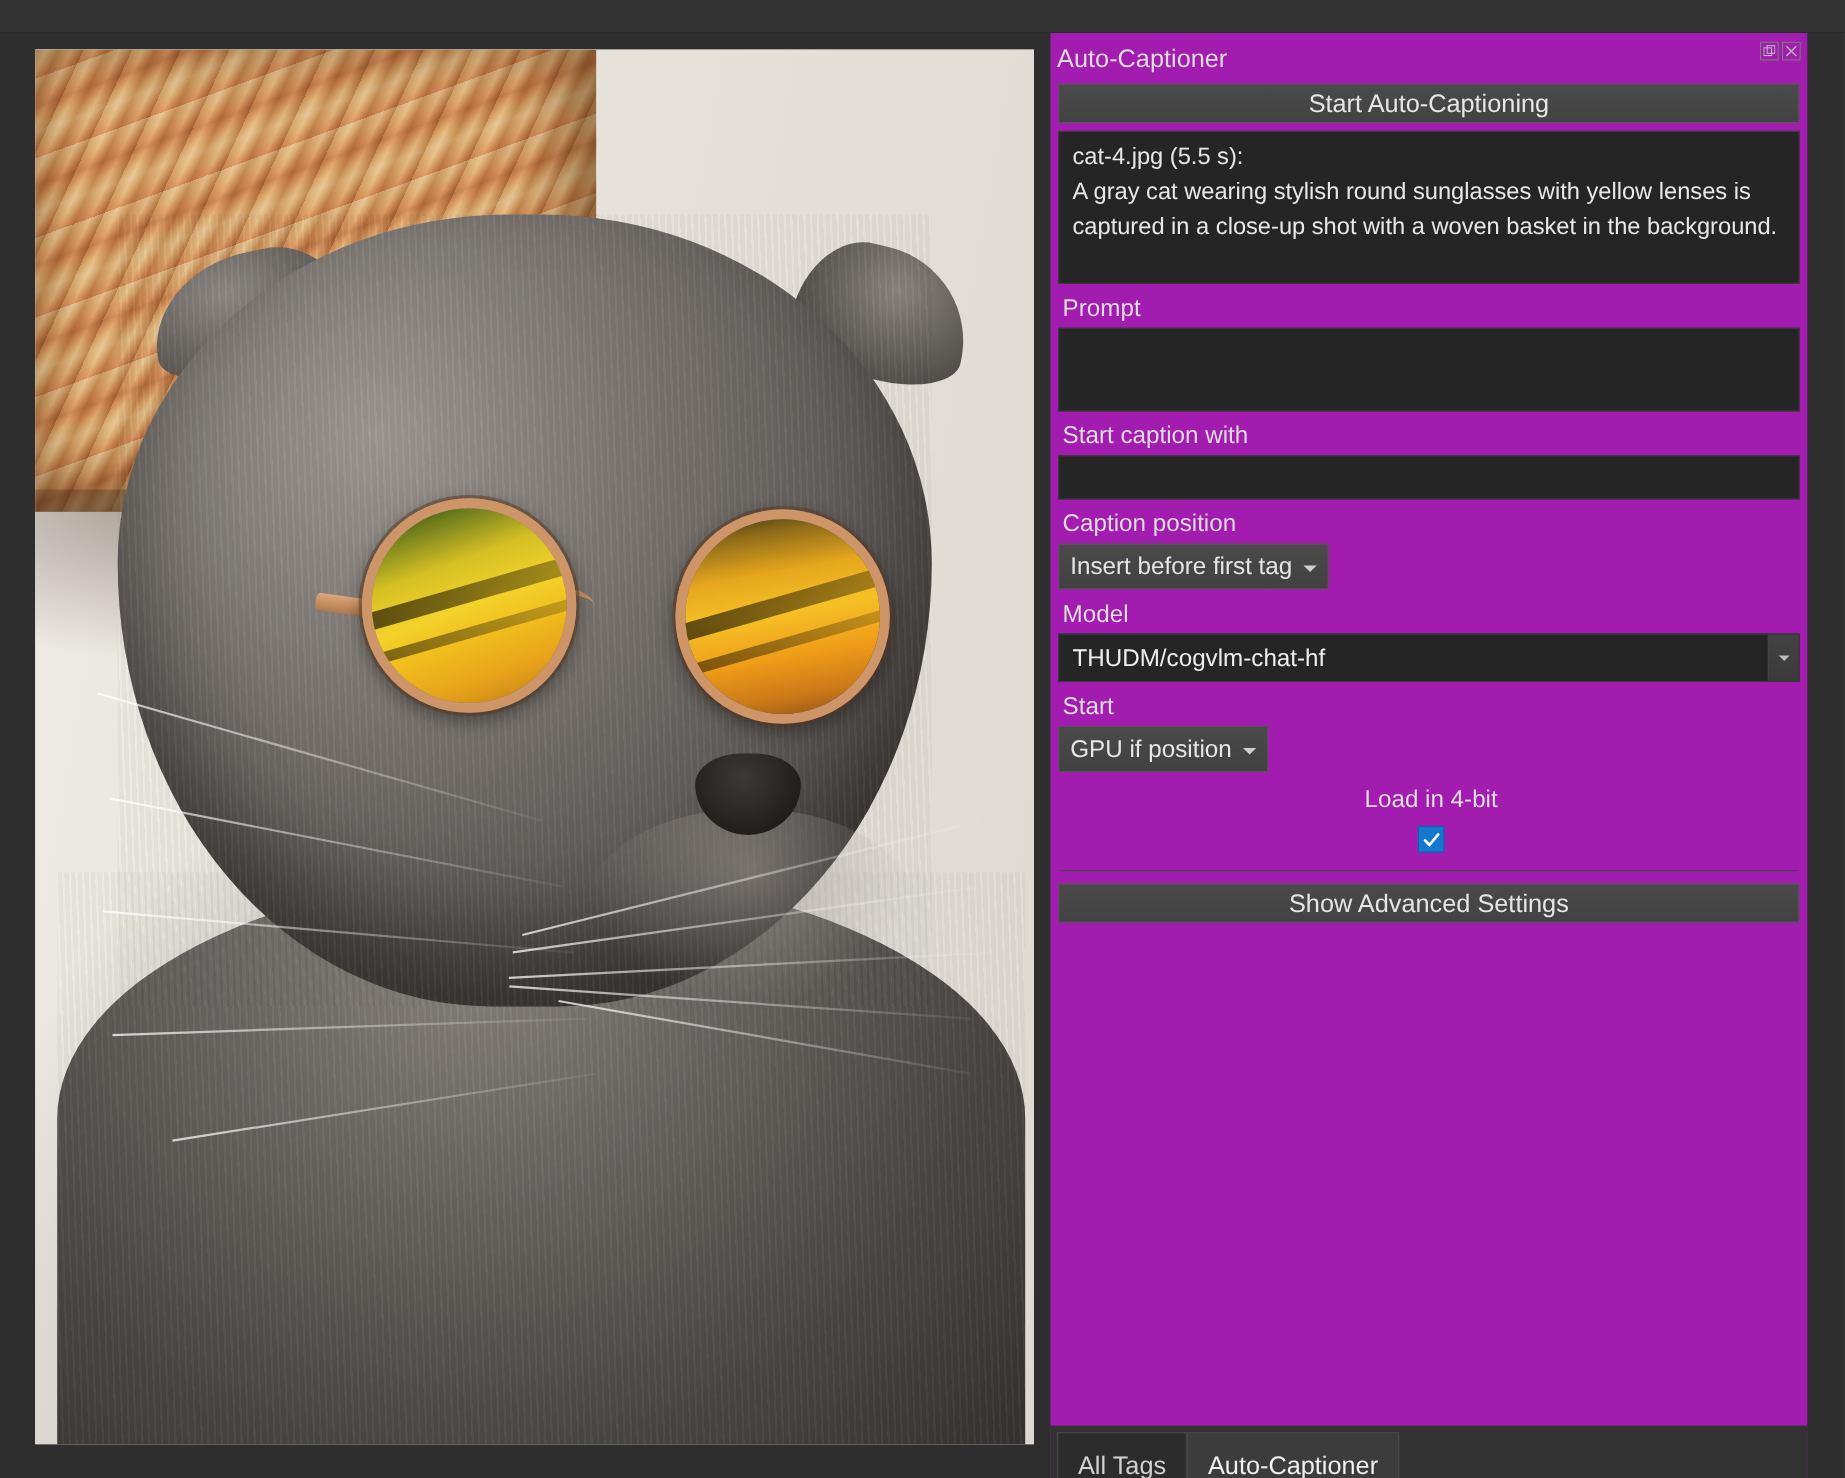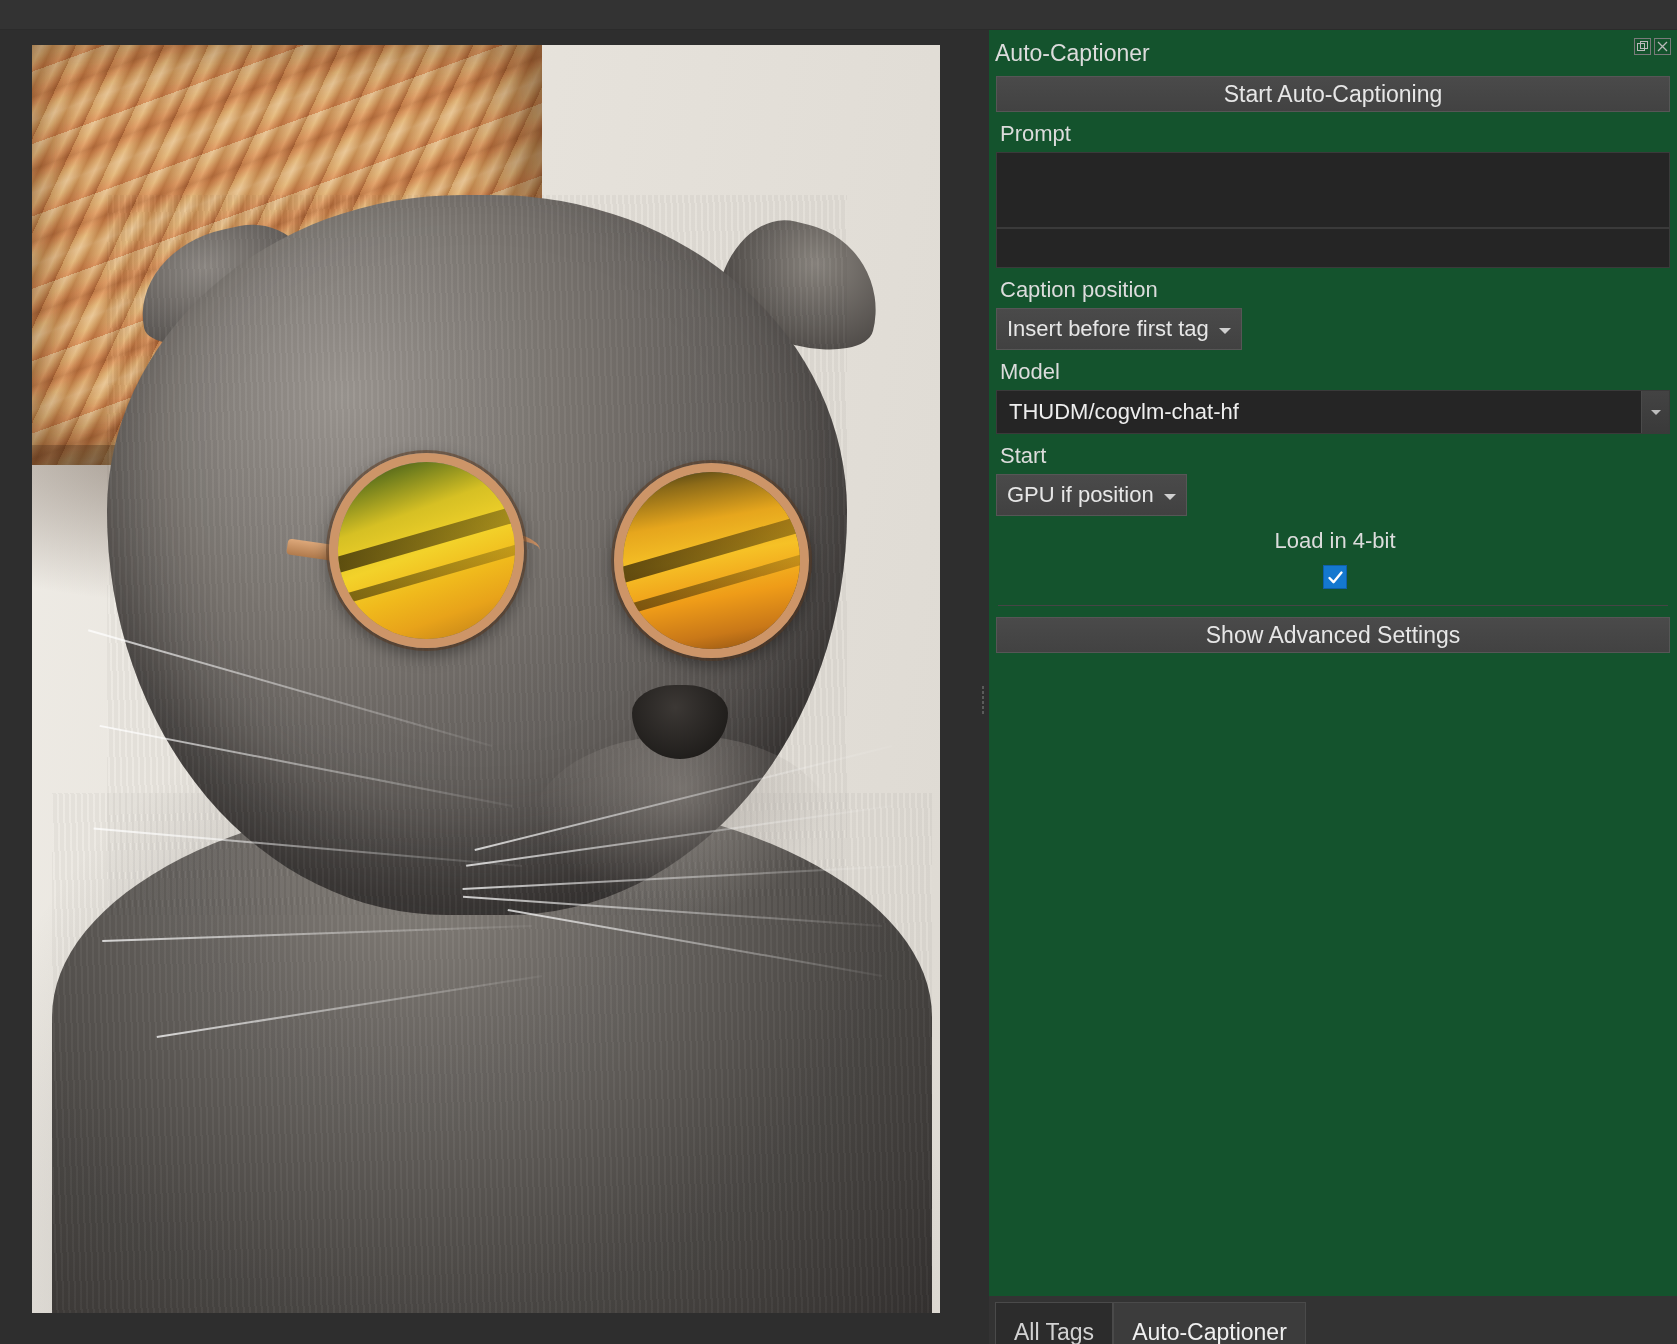--- a/index.html
+++ b/index.html
@@ -179,23 +179,23 @@
   .v-splitter .grip {
     position: absolute;
     left: 4px; top: 655px;
     width: 4px; height: 30px;
     background-image: radial-gradient(#5a5a5a 40%, transparent 41%);
     background-size: 4px 5px;
   }
   
   .dock {
     position: absolute;
-    left: 989px; top: 30px;
+    left: 955px; top: 30px;
     width: 688px; height: 1314px;
-    background: #14532d;
+    background: #a21caf;
   }
   .dock-title-row {
     position: relative;
     height: 46px;
     padding: 0 8px 0 6px;
     display: flex; align-items: center;
   }
   .dock-title {
     font-size: 23px; color: #dcdcdc; line-height: 1;
   }
@@ -422,24 +422,27 @@
             <path d="M1 1 L10 10 M10 1 L1 10" stroke="#b9b9b9" stroke-width="1.3" fill="none"></path>
           </svg>
         </div>
       </div>
     </div>
 
     <div class="panel-body">
 
       <button class="wide-btn">Start Auto-Captioning</button>
 
+      <div class="caption-box">cat-4.jpg (5.5 s):
+A gray cat wearing stylish round sunglasses with yellow lenses is captured in a close-up shot with a woven basket in the background.</div>
 
       <div class="field-label">Prompt</div>
       <input class="text-input tall" type="text" value="" placeholder="" style="">
 
+      <div class="field-label">Start caption with</div>
       <input class="text-input short" type="text" value="" placeholder="" style="">
 
       <div class="field-label">Caption position</div>
       <div class="combo">
         <span>Insert before first tag</span>
         <span class="caret"></span>
       </div>
 
       <div class="field-label">Model</div>
       <div class="model-row">

